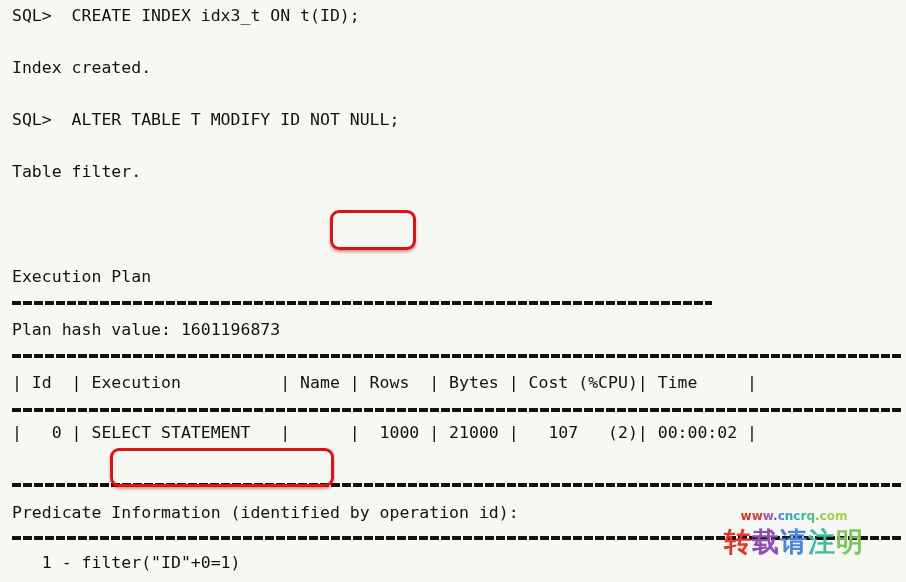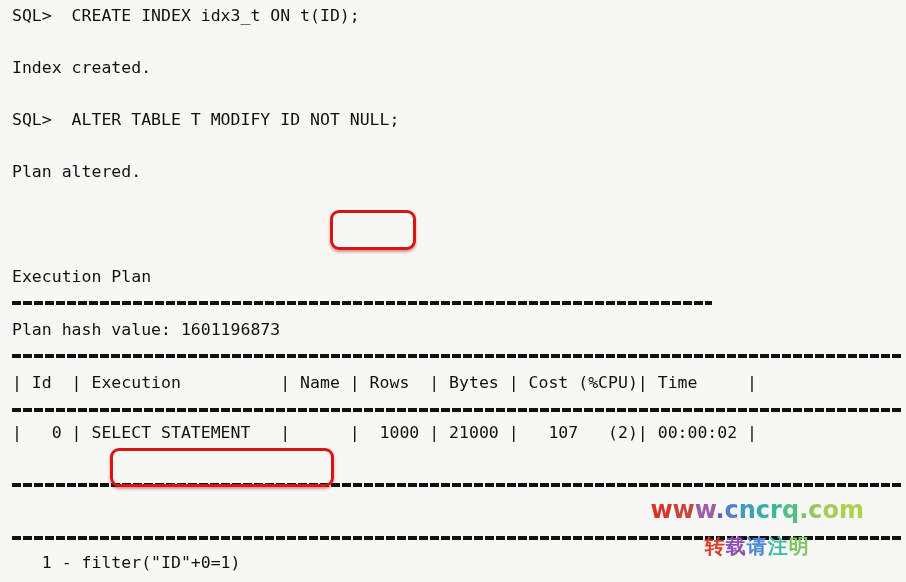--- a/index.html
+++ b/index.html
@@ -63,59 +63,60 @@
   
   #watermark {
     position: absolute;
     right: 42px;
     bottom: 22px;
     text-align: center;
     font-family: "DejaVu Sans", "Liberation Sans", sans-serif;
     user-select: none;
   }
   #watermark .url {
-    font-size: 24px;
+    font-size: 12px;
     font-weight: 600;
     letter-spacing: 0px;
     white-space: nowrap;
   }
   #watermark .cn {
-    font-size: 20px;
+    font-size: 27px;
     font-weight: 600;
     letter-spacing: 1px;
-    margin-top: 9px;
+    margin-top: 1px;
     white-space: nowrap;
   }
   #watermark span { display: inline; }
 </style>
 </head>
 <body>
 
 <div id="terminal">
 
   <div class="line" style="top:6px">SQL&gt;  CREATE INDEX idx3_t ON t(ID);</div>
   <div class="line" style="top:110px">SQL&gt;  ALTER TABLE T MODIFY ID NOT NULL;</div>
   <div class="line" style="top:58px">Index created.</div>
-  <div class="line" style="top:162px">Plan altered.</div>
+  <div class="line" style="top:162px">Table filter.</div>
   <div class="line" style="top:267px">Execution Plan</div>
 
   <div class="rule" style="top:301px; width:700px"></div>
 
   <div class="line" style="top:320px">Plan hash value: 1601196873</div>
 
   <div class="rule" style="top:354px; width:890px"></div>
 
   <div class="line" style="top:373px">| Id  | Execution          | Name | Rows  | Bytes | Cost (%CPU)| Time     |</div>
 
   <div class="rule" style="top:408px; width:890px"></div>
 
   <div class="line" style="top:423px">|   0 | SELECT STATEMENT   |      |  1000 | 21000 |   107   (2)| 00:00:02 |</div>
 
   <div class="rule" style="top:483px; width:890px"></div>
 
+  <div class="line" style="top:503px">Predicate Information (identified by operation id):</div>
 
   <div class="rule" style="top:536px; width:890px"></div>
 
   <div class="line" style="top:553px">   1 - filter("ID"+0=1)</div>
 
   <div class="redbox" style="left:330px; top:210px; width:80px; height:34px;"></div>
   <div class="redbox" style="left:110px; top:448px; width:218px; height:33px;"></div>
 
   <div id="watermark">
     <div class="url"><span style="color: rgb(216, 53, 42);">w</span><span style="color: rgb(201, 70, 63);">w</span><span style="color: rgb(160, 90, 168);">w</span><span style="color: rgb(91, 96, 196);">.</span><span style="color: rgb(79, 127, 208);">c</span><span style="color: rgb(63, 158, 192);">n</span><span style="color: rgb(53, 176, 174);">c</span><span style="color: rgb(57, 184, 154);">r</span><span style="color: rgb(85, 189, 134);">q</span><span style="color: rgb(124, 196, 113);">.</span><span style="color: rgb(147, 201, 95);">c</span><span style="color: rgb(167, 205, 88);">o</span><span style="color: rgb(174, 208, 79);">m</span></div>

